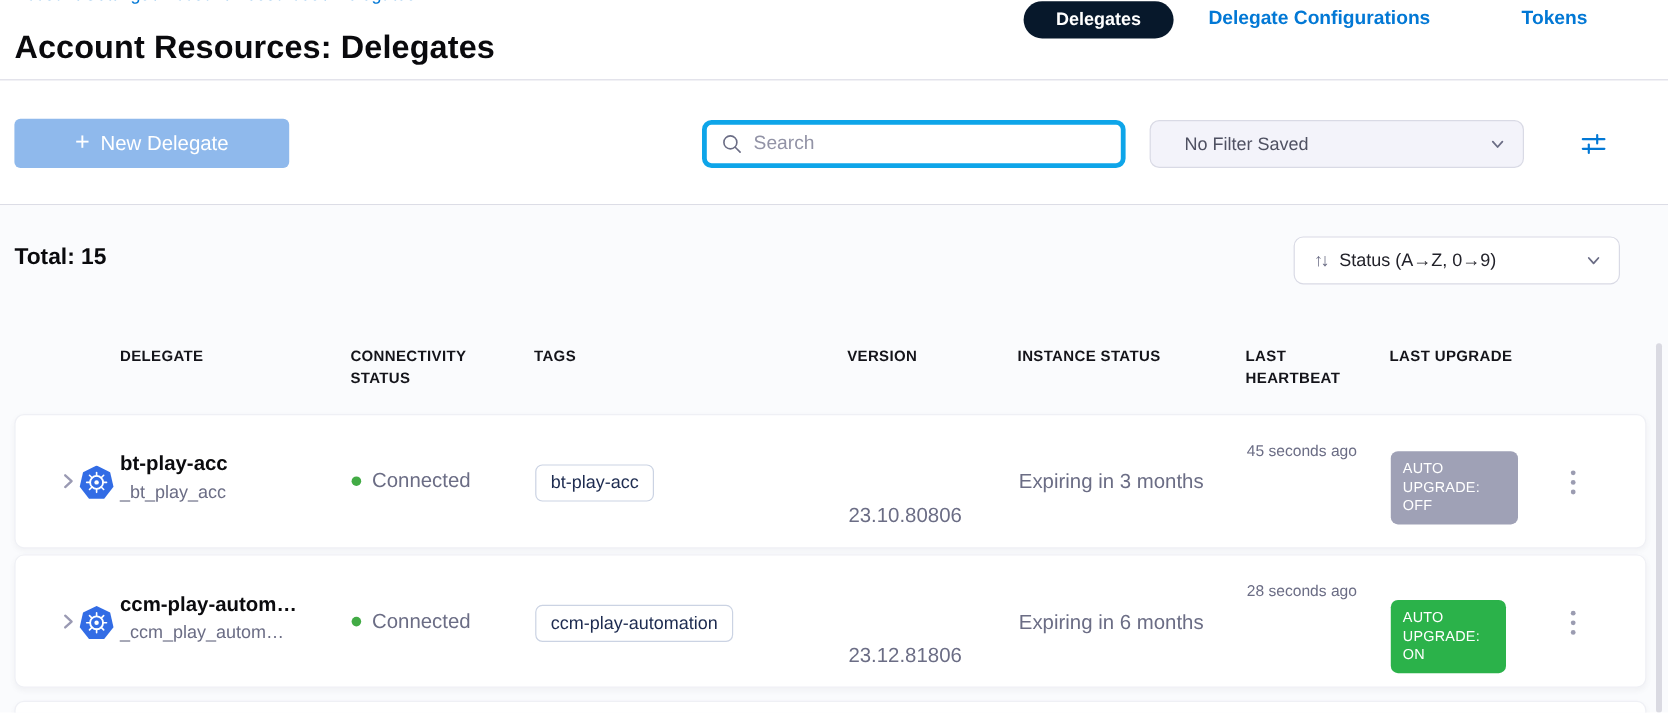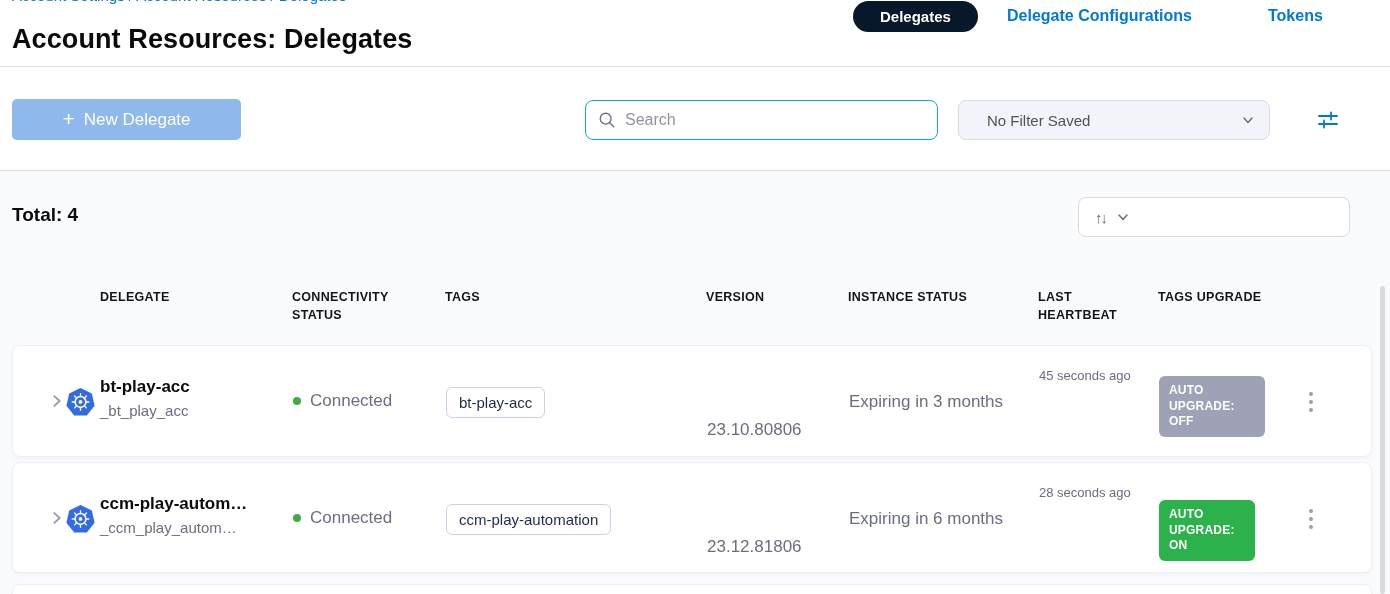--- a/index.html
+++ b/index.html
@@ -20,21 +20,21 @@
 
   .divider { position:absolute; left:0; width:1390px; height:1px; background:#DCDDE6; }
   .divider-1 { top:66px; } .divider-2 { top:170px; }
 
   
   .btn-new { position:absolute; left:12px; top:99px; width:229px; height:41px; border-radius:5px;
     background:#8FB9EC; color:#fff; font-size:17px; font-weight:500; display:flex; align-items:center;
     justify-content:center; gap:9px; cursor:pointer; border:none; }
   .btn-new .plus { font-size:21px; font-weight:400; line-height:1; margin-top:-2px; }
 
-  .search-box { position:absolute; left:585px; top:100px; width:353px; height:40px; border:1px solid #0ea5e9;
+  .search-box { position:absolute; left:585px; top:100px; width:353px; height:40px; border:4px solid #0ea5e9;
     border-radius:8px; background:#fff; display:flex; align-items:center; padding:0 12px; gap:9px; }
   .search-box input { border:none; outline:none; flex:1; font-size:16px; color:#22222A;
     font-family:"Liberation Sans", sans-serif; background:transparent; }
   .search-box input::placeholder { color:#9293A6; }
 
   .filter-select { position:absolute; left:958px; top:100px; width:312px; height:40px; border:1px solid #D9DAE5;
     border-radius:8px; background:#F3F3FA; display:flex; align-items:center; padding:0 14px 0 28px; cursor:pointer; }
   .filter-select .val { flex:1; font-size:15px; color:#4F5162; }
 
   .filter-settings-btn { position:absolute; left:1314px; top:107px; width:28px; height:26px; cursor:pointer;
@@ -64,21 +64,21 @@
   .d-name { position:absolute; left:87px; top:31px; font-size:17px; font-weight:700; color:#0B0B0E; white-space:nowrap; }
   .d-id { position:absolute; left:87px; top:56px; font-size:15px; color:#6B6D85; white-space:nowrap; }
   .conn { position:absolute; left:280px; top:45px; display:flex; align-items:center; gap:9px; }
   .conn .dot { width:8px; height:8px; border-radius:50%; background:#42AB45; }
   .conn .txt { font-size:17px; color:#6B6D85; }
   .tag-chip { position:absolute; left:433px; top:41px; height:31px; padding:0 12px; border:1px solid #CBD3E3;
     border-radius:6px; background:#fff; display:flex; align-items:center; font-size:15px; color:#1D2B50; white-space:nowrap; }
   .d-version { position:absolute; left:694px; top:46px; font-size:17px; color:#6B6D85;margin-top:28px; }
   .d-instance { position:absolute; left:836px; top:46px; font-size:17px; color:#6B6D85; white-space:nowrap; }
   .d-heartbeat { position:absolute; left:1026px; top:20px; width:112px; font-size:13px; color:#6B6D85; line-height:1.5; }
-  .upgrade-badge { position:absolute; left:1146px; border-radius:6px; color:#fff; font-size:12px; font-weight:700;
+  .upgrade-badge { position:absolute; left:1146px; border-radius:6px; color:#fff; font-size:12px; font-weight:400;
     letter-spacing:.2px; line-height:1.3; padding:7px 10px; }
   .badge-off { top:30px; width:106px; background:#9FA1B6; }
   .badge-on  { top:37px; width:96px; background:#2BB24A; }
   .kebab { position:absolute; left:1290px; top:40px; width:16px; height:32px; display:flex; flex-direction:column;
     align-items:center; justify-content:center; gap:4px; cursor:pointer; }
   .kebab i { width:4px; height:4px; border-radius:50%; background:#9B9CB1; }
 
   .scrollbar-thumb { position:absolute; left:1380px; top:286px; width:5px; height:308px; background:#DADAE2; border-radius:3px; cursor:pointer; }
 </style>
 </head>
@@ -124,36 +124,37 @@
       <line x1="3" y1="7" x2="21" y2="7" stroke="#0278D5" stroke-width="1.8" stroke-linecap="round"></line>
       <line x1="15" y1="3.5" x2="15" y2="10.5" stroke="#0278D5" stroke-width="1.8" stroke-linecap="round"></line>
       <line x1="3" y1="15" x2="21" y2="15" stroke="#0278D5" stroke-width="1.8" stroke-linecap="round"></line>
       <line x1="8" y1="11.5" x2="8" y2="18.5" stroke="#0278D5" stroke-width="1.8" stroke-linecap="round"></line>
     </svg>
   </div>
 
   <div class="divider divider-2"></div>
   <div class="lower-bg"></div>
 
-  <div class="total-label">Total: 4</div>
+  <div class="total-label">Total: 15</div>
 
   <div class="sort-select">
     <span class="arrows">↑↓</span>
+    <span class="val">Status (A→Z, 0→9)</span>
     <svg width="14" height="14" viewBox="0 0 14 14">
       <polyline points="3,5 7,9.5 11,5" fill="none" stroke="#6B6D85" stroke-width="1.5" stroke-linecap="round" stroke-linejoin="round"></polyline>
     </svg>
   </div>
 
   <div class="col-head ch-delegate">DELEGATE</div>
   <div class="col-head ch-conn">CONNECTIVITY STATUS</div>
   <div class="col-head ch-tags">TAGS</div>
   <div class="col-head ch-version">VERSION</div>
   <div class="col-head ch-instance">INSTANCE STATUS</div>
   <div class="col-head ch-heartbeat">LAST HEARTBEAT</div>
-  <div class="col-head ch-upgrade">TAGS UPGRADE</div>
+  <div class="col-head ch-upgrade">LAST UPGRADE</div>
 
   <div class="row-card card-1">
     <div class="expander">
       <svg width="16" height="16" viewBox="0 0 18 18">
         <polyline points="6,3.5 12,9 6,14.5" fill="none" stroke="#9A9AB3" stroke-width="2.2" stroke-linecap="round" stroke-linejoin="round"></polyline>
       </svg>
     </div>
     <svg class="k8s-icon" viewBox="0 0 28 28">
       <polygon points="14,0 24.9,5.3 27.6,17.1 20.1,26.6 7.9,26.6 0.4,17.1 3.1,5.3" fill="#326CE5"></polygon>
       <circle cx="14" cy="13.5" r="5.2" fill="none" stroke="#fff" stroke-width="1.5"></circle>

